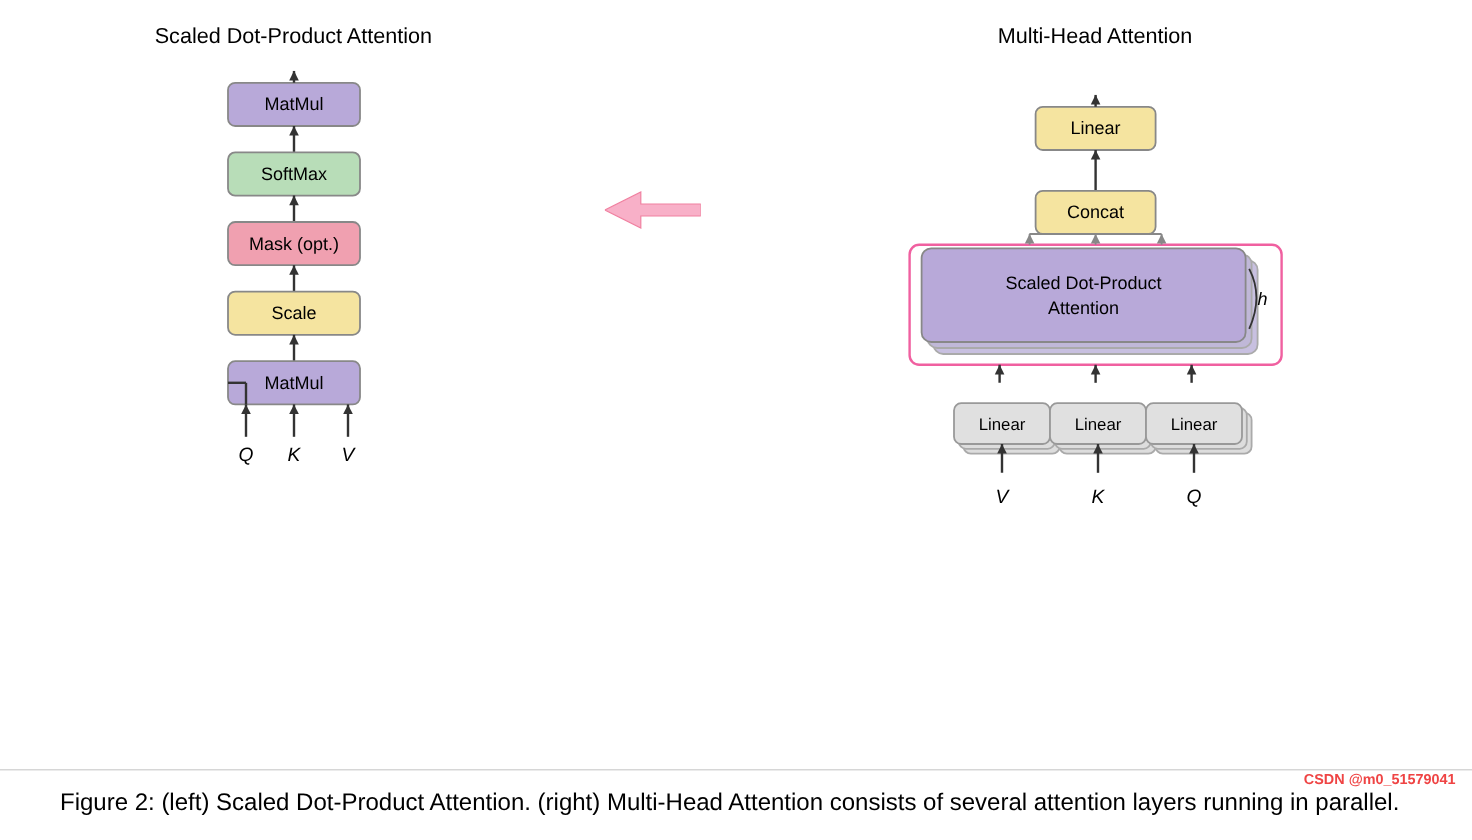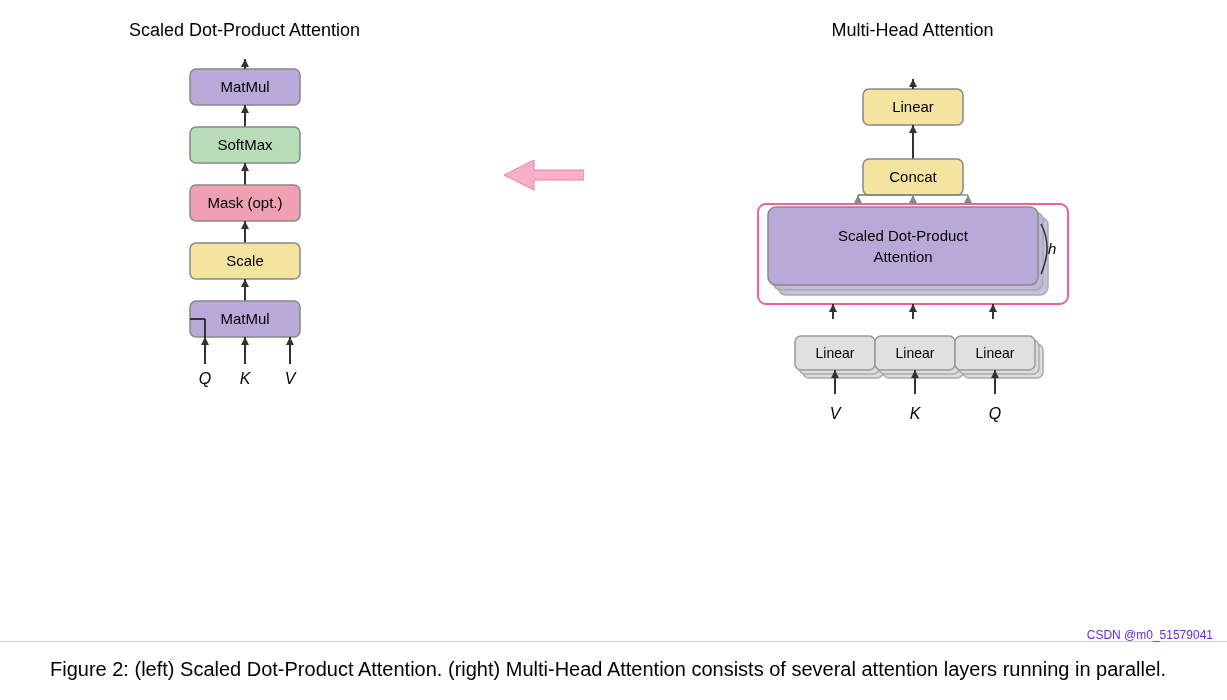--- a/index.html
+++ b/index.html
@@ -72,25 +72,26 @@
       font-size: 20px;
       font-family: Arial, sans-serif;
       line-height: 1.5;
       border-top: 1px solid #ccc;
       margin-top: 4px;
     }
 
     
     .watermark {
       position: absolute;
-      bottom: 58px;
+      bottom: 44px;
       right: 14px;
       font-size: 12px;
-      color: #6d28d9;
+      color: #ef4444;
       font-family: Arial, sans-serif;
+      font-weight: bold;
     }
 
     
     .svg-left {
       width: 260px;
       height: 370px;
     }
     .svg-right {
       width: 420px;
       height: 430px;

